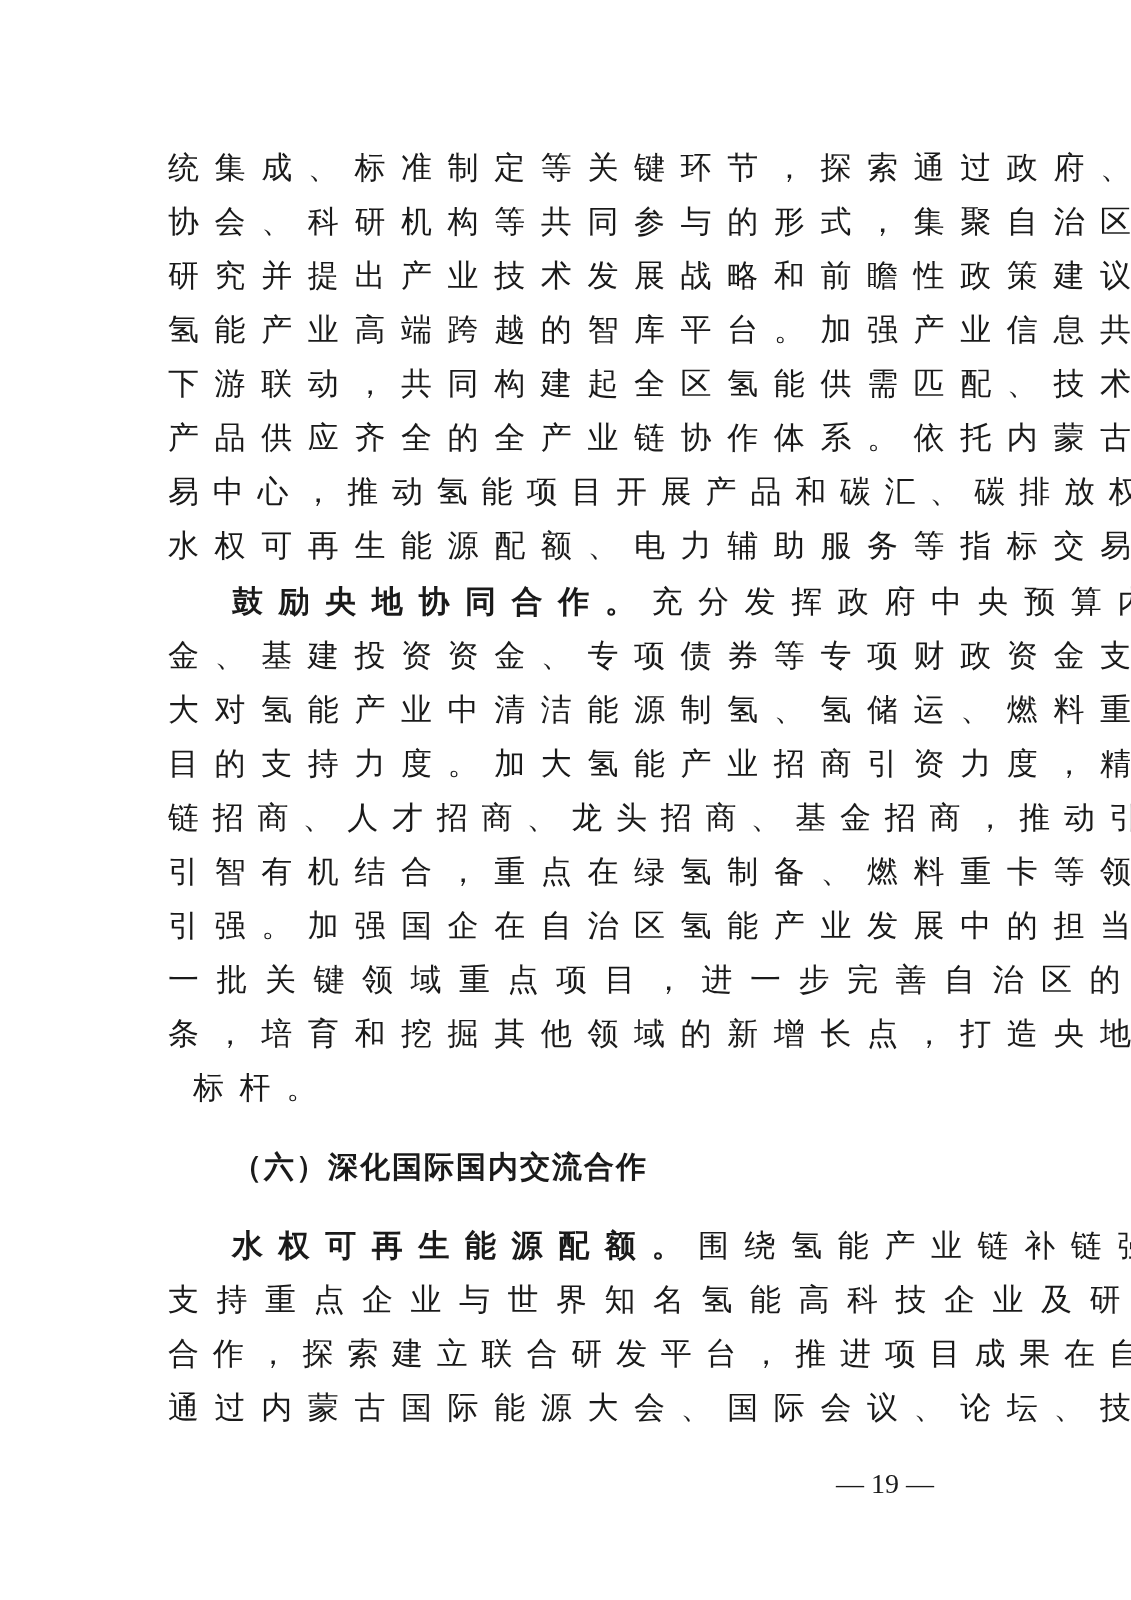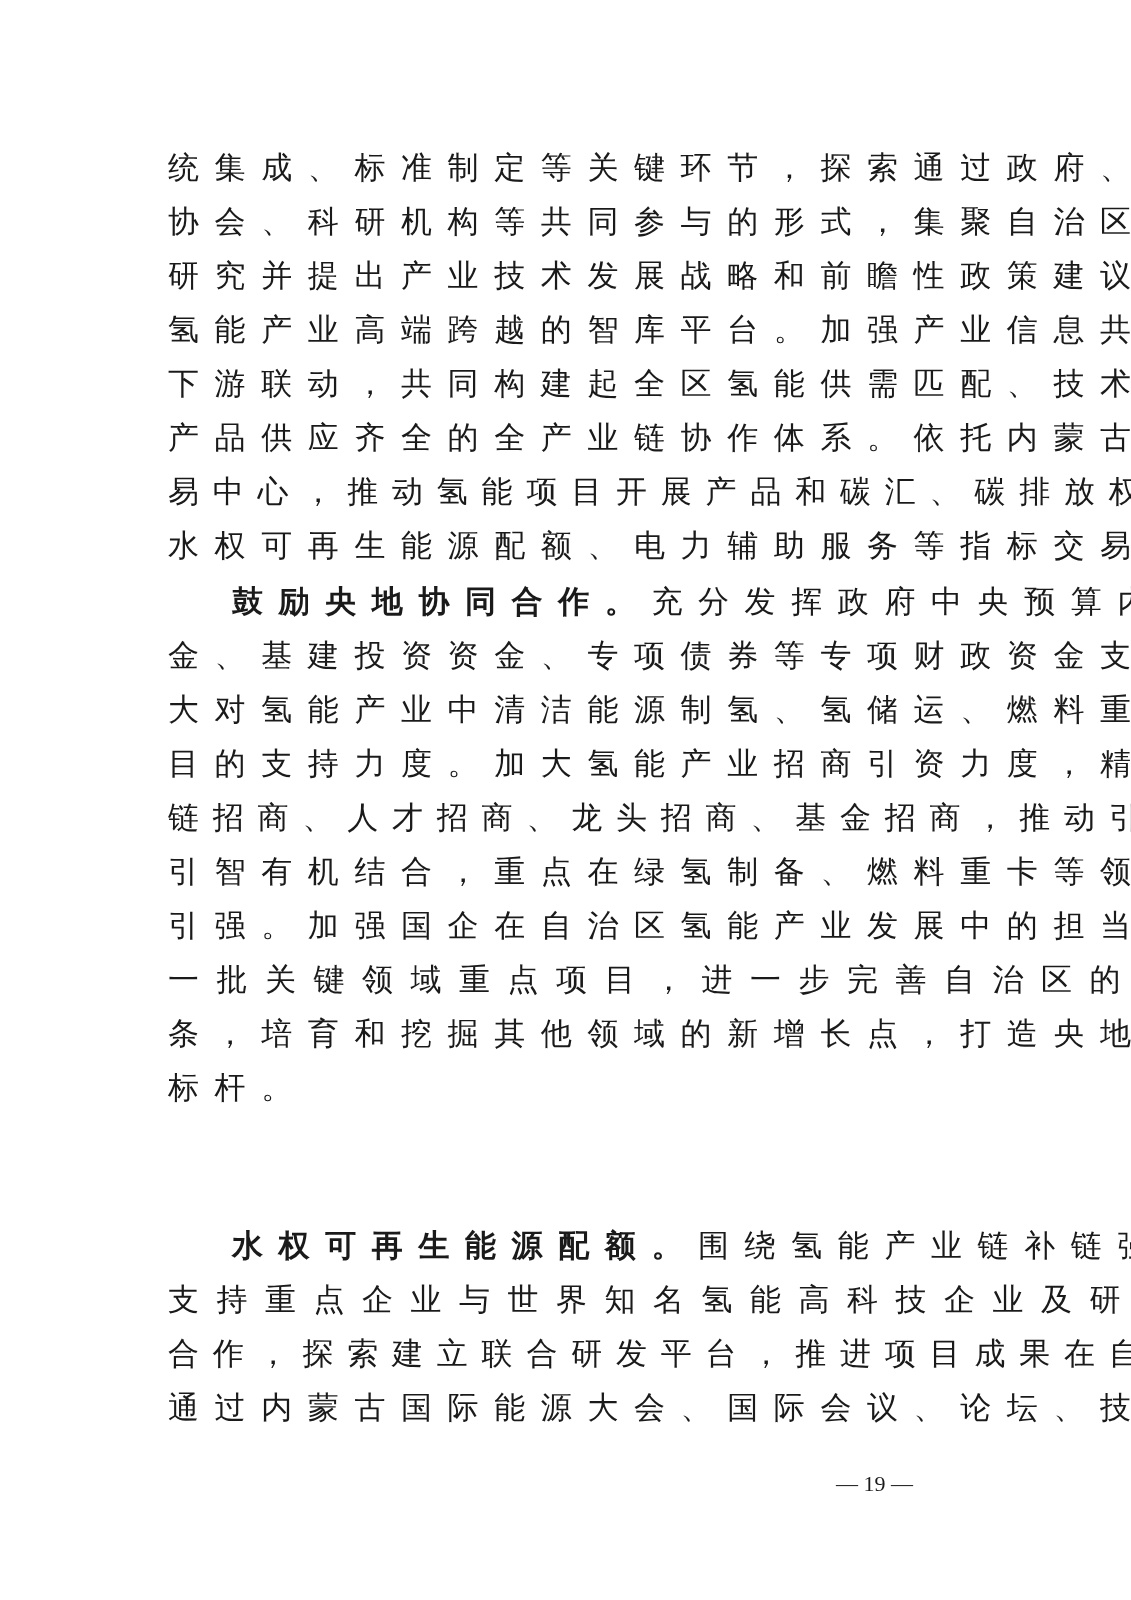--- a/index.html
+++ b/index.html
@@ -6,21 +6,21 @@
   body { width: 1131px; height: 1600px; position: relative; overflow: hidden;
          font-family: "DejaVu Serif", "Liberation Serif", serif; color: #1a1a1a; }
   .page { position: absolute; left: 0; top: 0; width: 1131px; height: 1600px; }
   .line { position: absolute; left: 168px; width: 776px; height: 54px;
           font-size: 31px; line-height: 54px; white-space: nowrap;
           letter-spacing: 16.3px; }
   .lead { font-family: "DejaVu Sans", "Liberation Sans", sans-serif; font-weight: bold; }
   .heading { position: absolute; left: 232px; top: 1140px; height: 54px;
              font-family: "DejaVu Sans", "Liberation Sans", sans-serif; font-weight: bold;
              font-size: 30px; line-height: 54px; letter-spacing: 2px; white-space: nowrap; }
-  .pagenum { position: absolute; left: 836px; top: 1464px; font-size: 22px; line-height: 40px;
+  .pagenum { position: absolute; left: 836px; top: 1464px; font-size: 28px; line-height: 40px;
              white-space: nowrap; font-family: "Liberation Serif", serif; }
 </style>
 </head>
 <body>
 
 <div class="page">
 
   <div>
     <div class="line" style="top:140px; letter-spacing:15.6px;">统集成、标准制定等关键环节，探索通过政府、企业、行业</div>
     <div class="line" style="top:194px; letter-spacing:15.6px;">协会、科研机构等共同参与的形式，集聚自治区科技资源，</div>
@@ -37,23 +37,24 @@
       <span class="lead">鼓励央地协同合作。</span><span>充分发挥政府中央预算内投资资</span>
     </div>
     <div class="line" style="top:628px; letter-spacing:15.6px;">金、基建投资资金、专项债券等专项财政资金支持作用，加</div>
     <div class="line" style="top:682px; letter-spacing:15.6px;">大对氢能产业中清洁能源制氢、氢储运、燃料重卡等产业项</div>
     <div class="line" style="top:736px; letter-spacing:15.6px;">目的支持力度。加大氢能产业招商引资力度，精准开展产业</div>
     <div class="line" style="top:790px; letter-spacing:13.8px;">链招商、人才招商、龙头招商、基金招商，推动引资、引技、</div>
     <div class="line" style="top:844px; letter-spacing:15.6px;">引智有机结合，重点在绿氢制备、燃料重卡等领域加快招大</div>
     <div class="line" style="top:898px; letter-spacing:15.6px;">引强。加强国企在自治区氢能产业发展中的担当作用，谋划</div>
     <div class="line" style="top:952px; letter-spacing:17.5px;">一批关键领域重点项目，进一步完善自治区的氢能产业链</div>
     <div class="line" style="top:1006px; letter-spacing:15.6px;">条，培育和挖掘其他领域的新增长点，打造央地合作共赢新</div>
-    <div class="line" style="top:1060px; letter-spacing:15.6px;">标杆。</div>
+    <div class="line" style="top:1060px; letter-spacing:15.6px;margin-left:25px;">标杆。</div>
   </div>
 
+  <div class="heading">（六）深化国际国内交流合作</div>
 
   <div>
     <div class="line" style="top:1218px; left:232px; width:712px; letter-spacing:15.6px;">
       <span class="lead">水权可再生能源配额。</span><span>围绕氢能产业链补链强链，鼓励和</span>
     </div>
     <div class="line" style="top:1272px; letter-spacing:17.5px;">支持重点企业与世界知名氢能高科技企业及研发机构开展</div>
     <div class="line" style="top:1326px; letter-spacing:13.8px;">合作，探索建立联合研发平台，推进项目成果在自治区转化。</div>
     <div class="line" style="top:1380px; letter-spacing:15.6px;">通过内蒙古国际能源大会、国际会议、论坛、技术大赛等形</div>
   </div>
 

